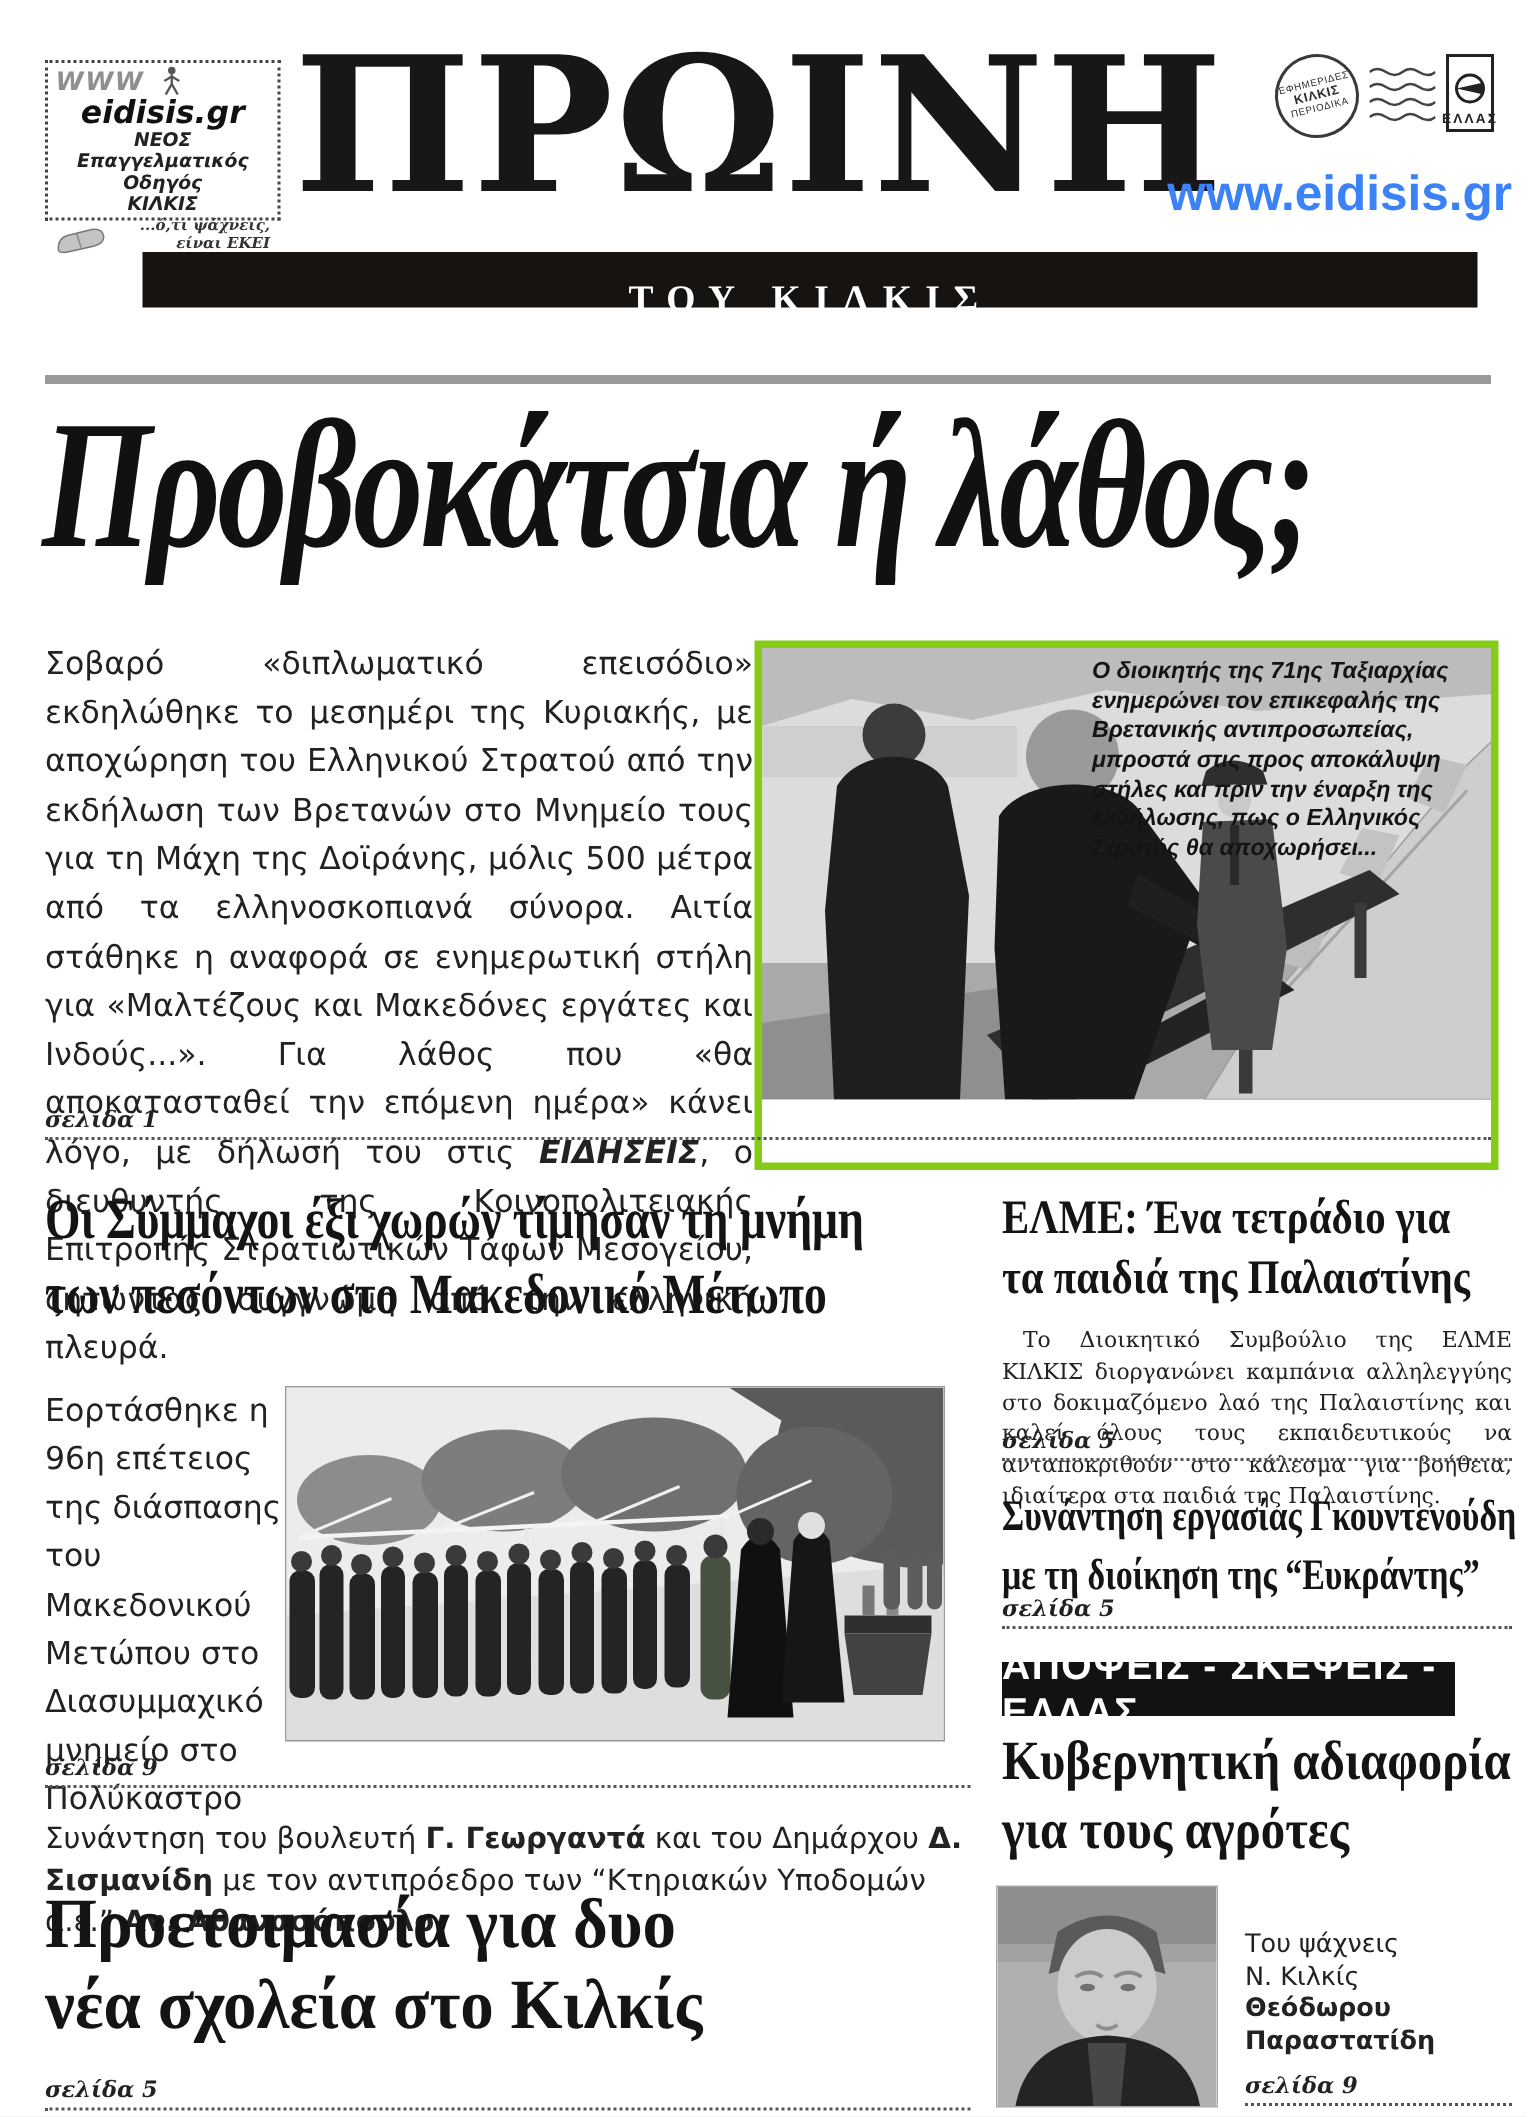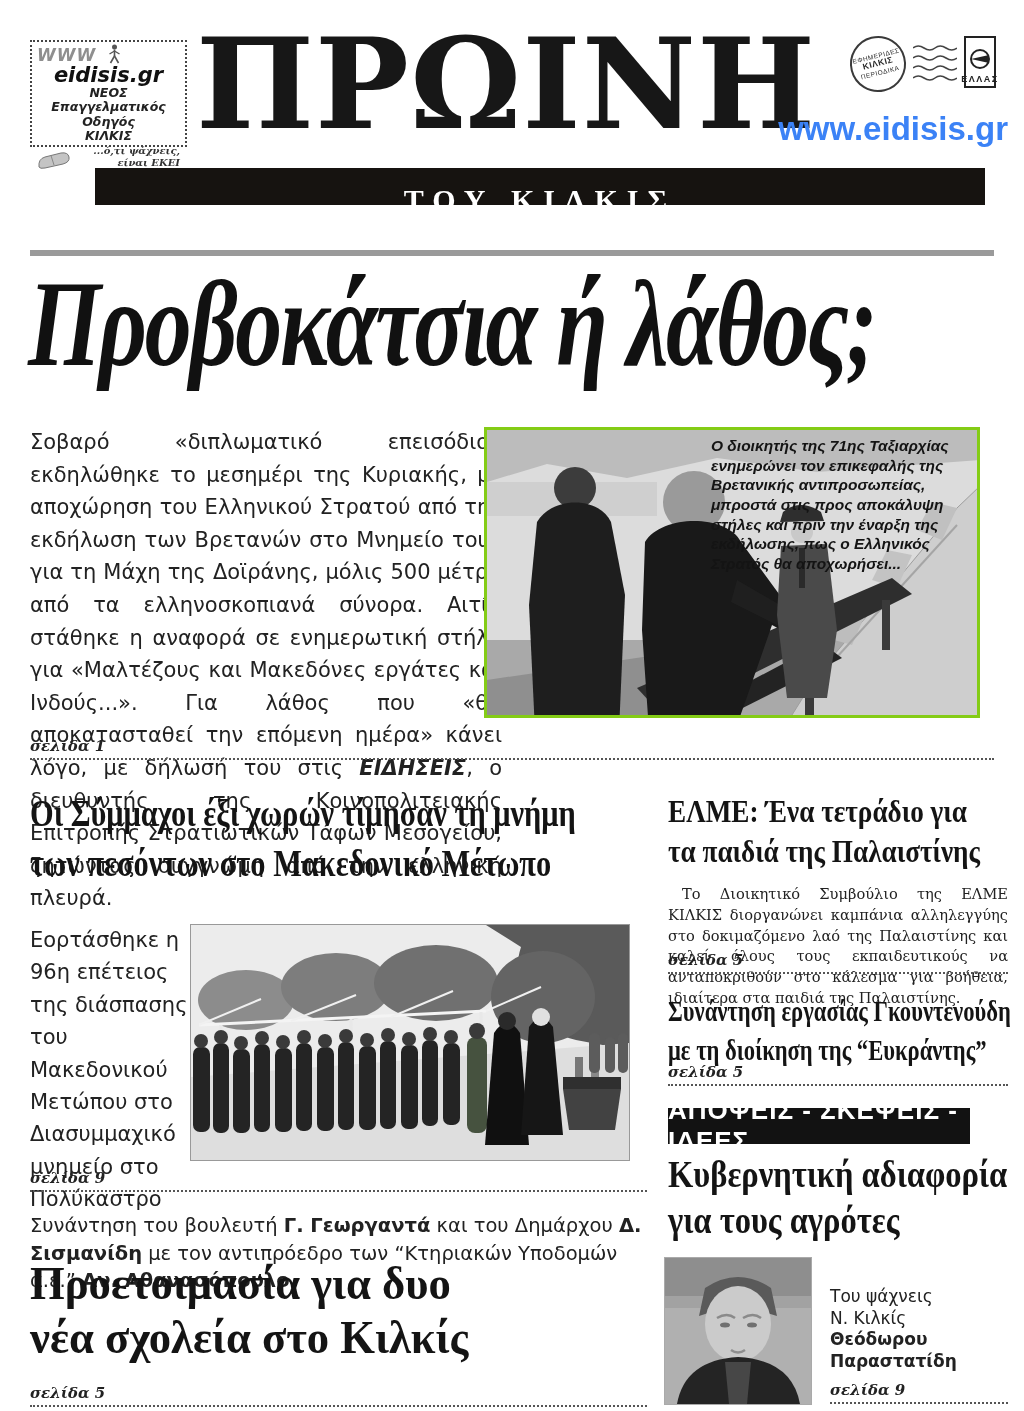--- a/index.html
+++ b/index.html
@@ -34,37 +34,37 @@
   .pm-top,.pm-bottom{font-size:6.5px;letter-spacing:.5px;}
   .pm-mid{font-size:8.5px;font-weight:bold;letter-spacing:.5px;}
   .stampbox{width:32px;height:52px;border:2.5px solid #222;box-sizing:border-box;
             display:flex;flex-direction:column;align-items:center;justify-content:flex-end;
             background:#fff;padding-bottom:2px;}
   .stamp-country{font-family:"Liberation Sans",sans-serif;font-weight:bold;font-size:9px;
                  letter-spacing:1.5px;color:#222;}
 
   .subtitle-bar{left:95px;top:168px;width:890px;height:37px;background:#161310;
                 display:flex;align-items:center;justify-content:center;}
-  .subtitle-text{font-family:"Liberation Serif",serif;font-weight:bold;font-size:30px;
+  .subtitle-text{font-family:"Liberation Serif",serif;font-weight:bold;font-size:25px;
                  color:#fff;letter-spacing:9px;margin-top:26px;}
   .dateline{left:0;top:212px;width:1024px;text-align:center;
             font-family:"Liberation Sans",sans-serif;font-size:18px;color:#222;}
   .dateline sup{font-size:11px;}
   .gray-rule{left:30px;top:250px;width:964px;height:6px;background:#9a9a9a;}
 
   
   .main-headline{left:28px;top:256px;font-family:"Liberation Serif",serif;
                  font-weight:bold;font-style:italic;font-size:122px;line-height:1.12;
                  letter-spacing:-3px;color:#111;white-space:nowrap;
                  transform:scaleX(0.77);transform-origin:0 0;}
   .lead-body{left:30px;top:426px;width:472px;font-size:21px;line-height:32.6px;
              text-align:justify;color:#222;}
   .lead-body b{font-style:italic;}
-  .photo-frame{left:484px;top:427px;width:496px;height:291px;overflow:hidden;
-               border:3px solid #84cc16;box-sizing:border-box;}
+  .photo-frame{left:503px;top:427px;width:496px;height:353px;overflow:hidden;
+               border:5px solid #84cc16;box-sizing:border-box;}
   .photo-frame svg{display:block;}
   .photo-caption{position:absolute;top:6px;right:8px;width:258px;
                  font-family:"Liberation Sans",sans-serif;font-weight:bold;font-style:italic;
                  font-size:15.5px;line-height:1.27;color:#141414;}
 
   
   .pageref{border-bottom:2px dotted #555;padding-bottom:3px;}
   .pageref span{font-family:"DejaVu Serif",serif;font-weight:bold;font-style:italic;
                 font-size:15px;color:#222;}
   .ref3{left:30px;top:736px;width:964px;}
@@ -302,21 +302,21 @@
 
   <div class="abs hl-serif gk-hl">
     <div>Συνάντηση εργασίας Γκουντενούδη</div>
     <div>με τη διοίκηση της “Ευκράντης”</div>
   </div>
   <div class="abs pageref ref5-gk">
     <span>σελίδα 5</span>
   </div>
 
   <div class="abs opinion-banner">
-    <span>ΑΠΟΨΕΙΣ - ΣΚΕΨΕΙΣ - ΙΔΕΕΣ</span>
+    <span>ΑΠΟΨΕΙΣ - ΣΚΕΨΕΙΣ - ΕΛΛΑΣ</span>
   </div>
 
   <div class="abs hl-serif opinion-hl">
     <div>Κυβερνητική αδιαφορία</div>
     <div>για τους αγρότες</div>
   </div>
 
   <div class="abs portrait-frame">
     <svg width="146" height="146" viewBox="0 0 146 146">
       <rect width="146" height="146" fill="#b0b0b0"></rect>

